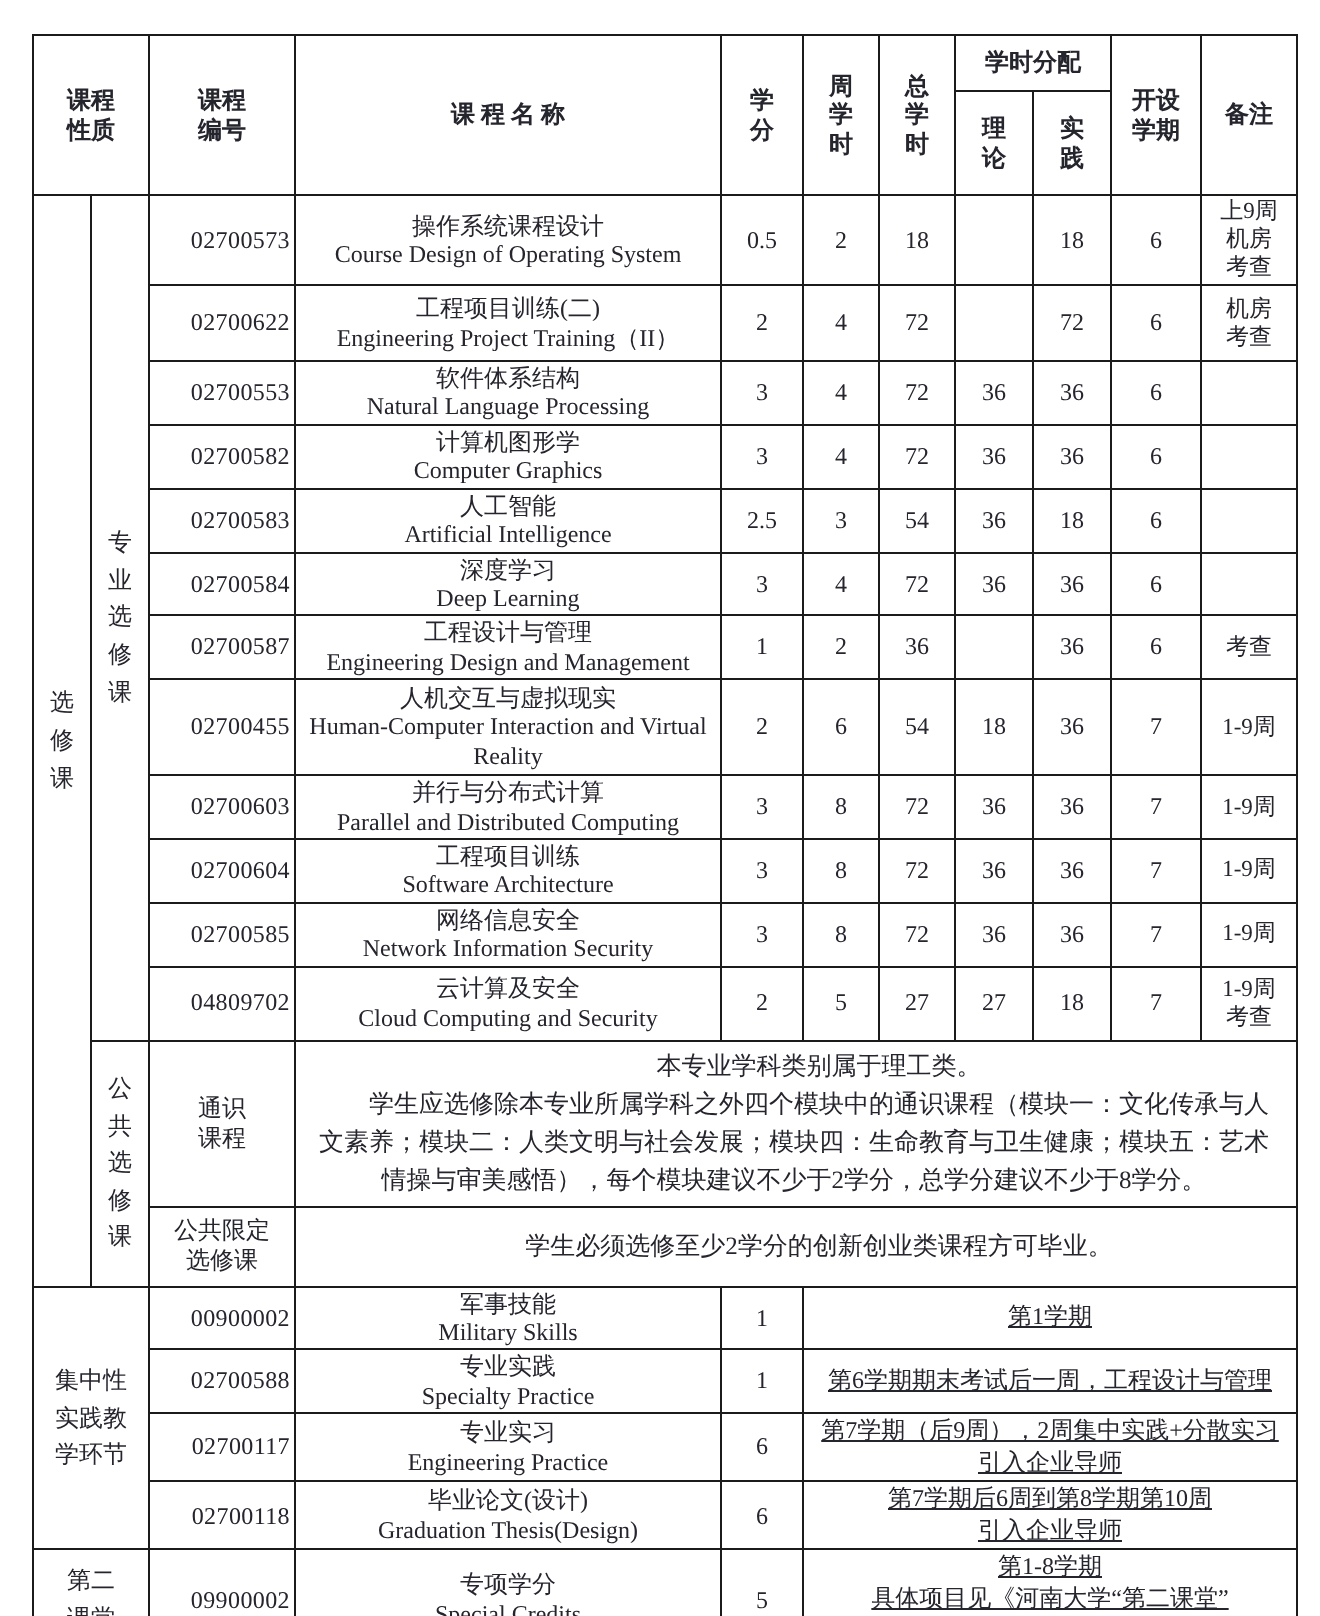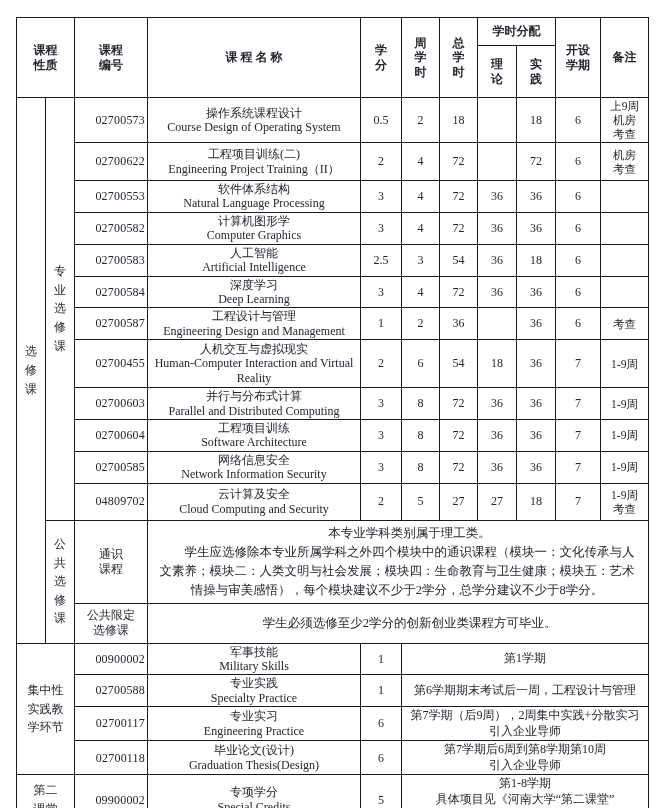--- a/index.html
+++ b/index.html
@@ -16,21 +16,21 @@
     text-align:center;vertical-align:middle;
     padding:1px 2px;font-size:12px;line-height:1.22;
     overflow:hidden;word-break:break-word;
   }
   th{font-weight:bold;}
   .pre{white-space:pre-line;}
   .code{letter-spacing:0.2px;text-align:right;}
   .vlabel{white-space:pre-line;line-height:1.55;}
   .desc{text-align:center;padding:3px 8px 3px 6px;}
   .desc p{margin:0;text-indent:2em;font-size:12.5px;line-height:1.52;}
-  .info{white-space:pre-line;font-size:12px;line-height:1.3;}
+  .info{white-space:pre-line;font-size:12px;line-height:1.3;text-decoration:underline;}
   .note{white-space:pre-line;font-size:11.5px;}
   .name-zh,.name-en{font-size:12px;line-height:1.2;}
 </style>
 </head>
 <body>
 
 <div class="page">
 <table class="curriculum">
   <colgroup>
     <col style="width:29px">

